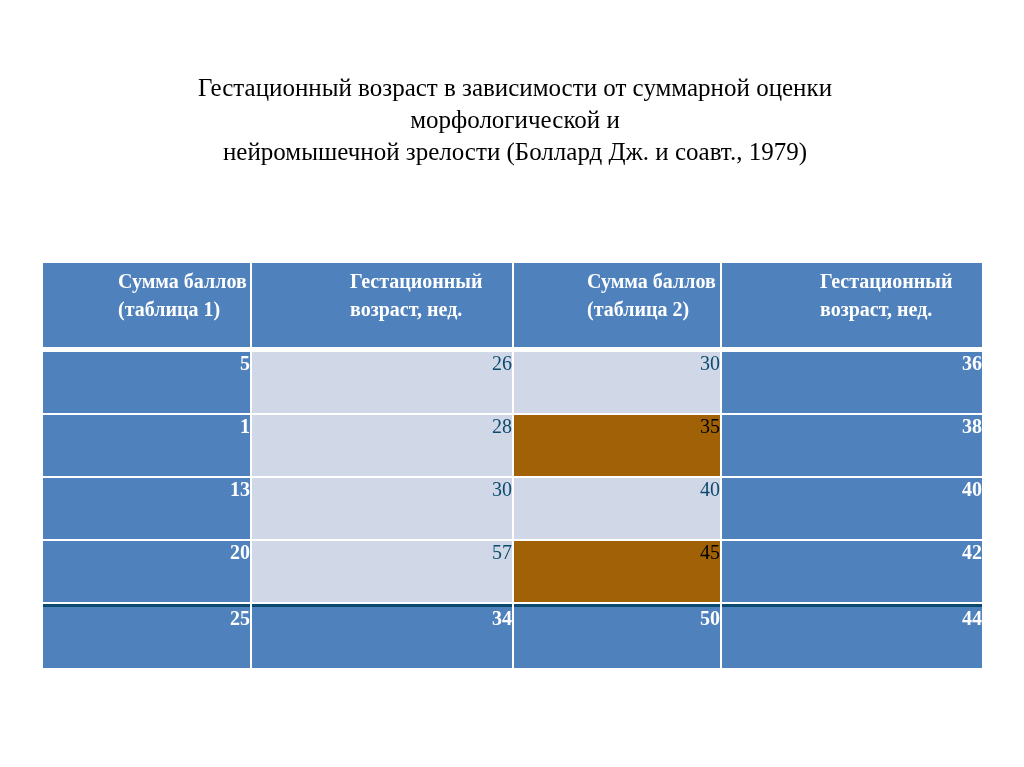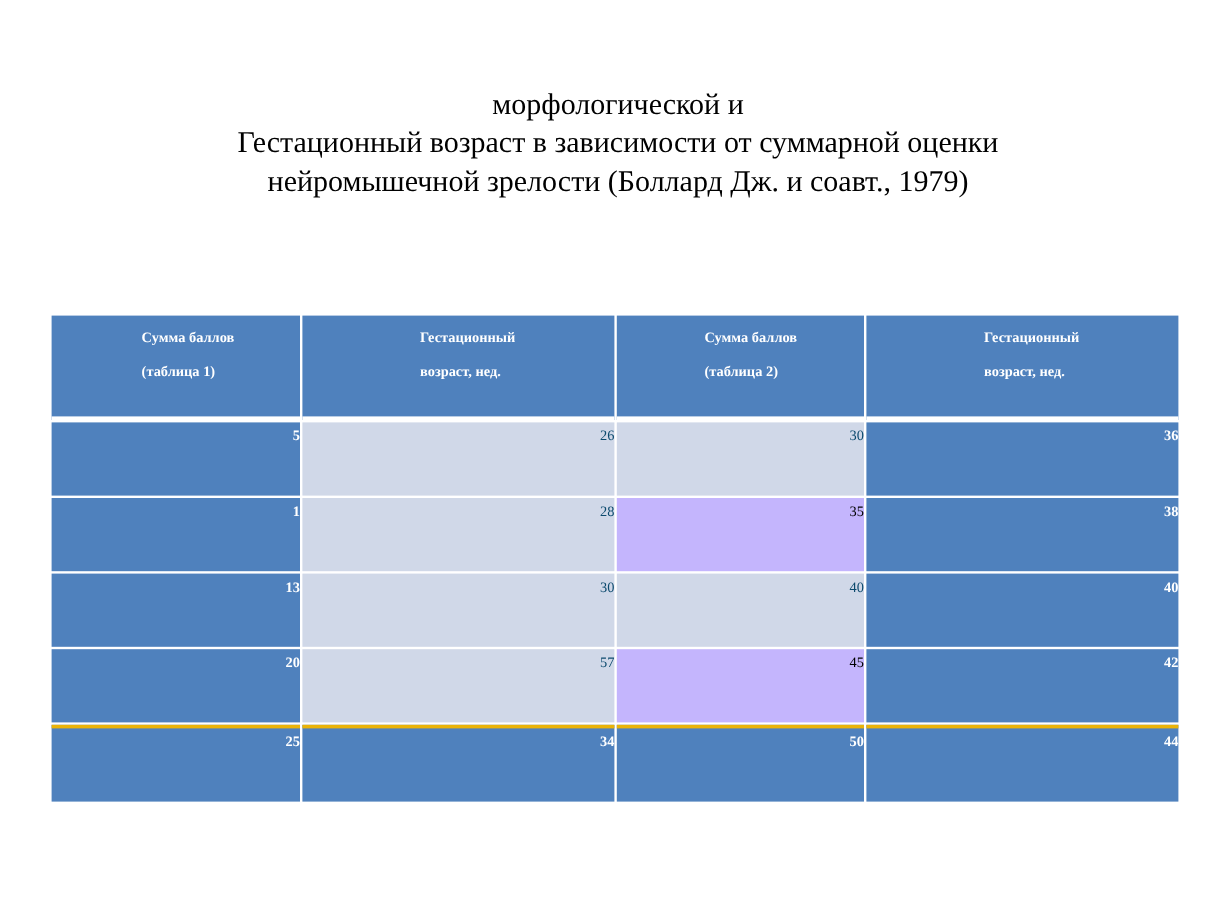--- a/index.html
+++ b/index.html
@@ -32,21 +32,21 @@
       top: 261px;
       width: 941px;
       border-collapse: separate;
       border-spacing: 2px;
       background: #ffffff;
       table-layout: fixed;
     }
     table.data td, table.data th {
       padding: 0;
       vertical-align: top;
-      font-size: 12px;
+      font-size: 20px;
     }
     col.c1 { width: 207px; }
     col.c2 { width: 260px; }
     col.c3 { width: 206px; }
     col.c4 { width: 260px; }
     th.hdr {
       background: #4f81bd;
       color: #ffffff;
       font-weight: bold;
       height: 84px;
@@ -70,31 +70,31 @@
     td.dark {
       background: #4f81bd;
       color: #ffffff;
       font-weight: bold;
     }
     td.mid {
       background: #d0d8e8;
       color: #0c4a6e;
     }
     td.light {
-      background: #c4b5fd;
+      background: #a16207;
       color: #000000;
     }
-    tr.last td { border-top: 3px solid #eab308; }
+    tr.last td { border-top: 3px solid #0c4a6e; }
   </style>
 </head>
 <body>
 
 <div class="title">
+  <div>Гестационный возраст в зависимости от  суммарной оценки</div>
   <div>морфологической и</div>
-  <div>Гестационный возраст в зависимости от  суммарной оценки</div>
   <div>нейромышечной зрелости  (Боллард Дж. и соавт., 1979)</div>
 </div>
 
 <table class="data">
   <colgroup>
     <col class="c1">
       <col class="c2">
       <col class="c3">
       <col class="c4">
   </colgroup>

